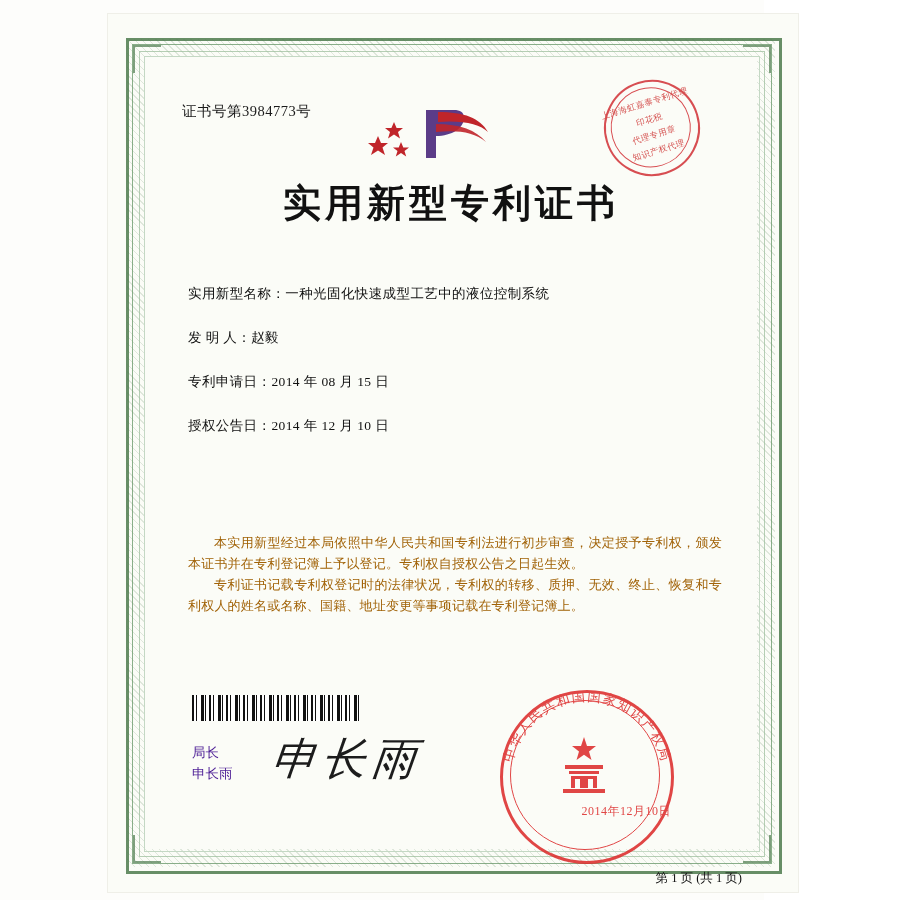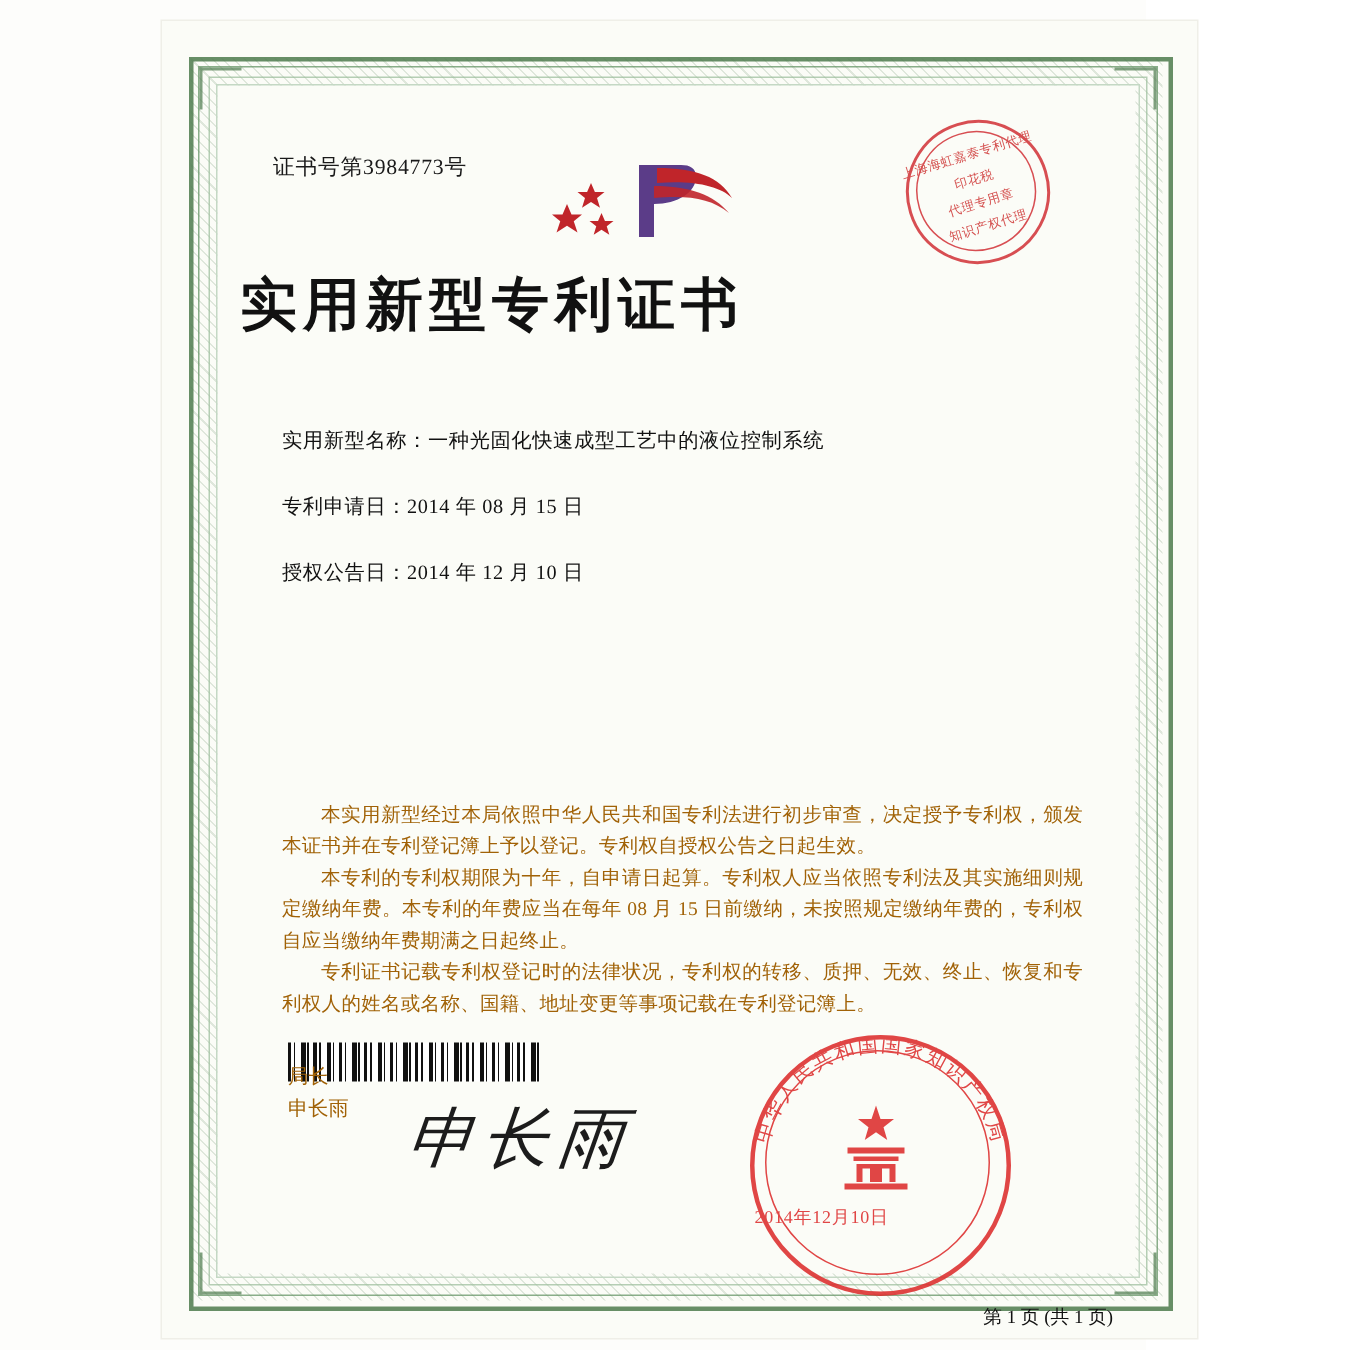--- a/index.html
+++ b/index.html
@@ -156,20 +156,21 @@
   .seal-top .l1 { top: 15px; }
   .seal-top .l2 { top: 32px; }
   .seal-top .l3 { top: 48px; }
   .seal-top .l4 { top: 64px; }
 
   .title {
     position: absolute;
     left: 0;
     top: 108px;
     width: 582px;
+    text-align: center;
     font-size: 38px;
     font-weight: bold;
     letter-spacing: 4px;
     color: #111;
     font-family: "Liberation Serif", serif;
   }
 
   .fields {
     position: absolute;
     left: 28px;
@@ -210,23 +211,23 @@
     background:
       repeating-linear-gradient(90deg,
         #111 0 2px, #fff 2px 4px, #111 4px 5px, #fff 5px 9px,
         #111 9px 12px, #fff 12px 13px, #111 13px 14px, #fff 14px 17px);
   }
 
   
   .sig-label {
     position: absolute;
     left: 32px;
-    top: 637px;
+    top: 672px;
     font-size: 13.5px;
-    color: #a16207;
+    color: #4c1d95;
     line-height: 21px;
   }
   .sig-script {
     position: absolute;
     left: 112px;
     top: 660px;
     font-size: 44px;
     color: #1c1c1c;
     font-family: "Liberation Serif", serif;
     font-style: italic;
@@ -257,21 +258,21 @@
     left: 50px;
     top: 42px;
     width: 62px;
     height: 62px;
   }
   .seal-main .seal-date {
     position: absolute;
     left: 0;
     top: 110px;
     width: 168px;
-    text-align: left;
+    text-align: right;
     color: #dd2d2d;
     font-size: 12px;
     letter-spacing: 0.5px;
   }
   .seal-ring-text {
     position: absolute;
     left: 0; top: 0;
     width: 168px; height: 168px;
   }
   .seal-ring-text text {
@@ -335,30 +336,32 @@
       <div class="seal-line l4">知识产权代理</div>
     </div>
 
     <div class="title">实用新型专利证书</div>
 
     <div class="fields">
       <div class="field">
         <span class="lbl">实用新型名称：</span><span class="val">一种光固化快速成型工艺中的液位控制系统</span>
       </div>
       <div class="field">
+        <span class="lbl">发 明 人：</span><span class="val">赵毅</span>
+      </div>
+      <div class="field">
         <span class="lbl">专利申请日：</span><span class="val">2014 年 08 月 15 日</span>
       </div>
       <div class="field">
         <span class="lbl">授权公告日：</span><span class="val">2014 年 12 月 10 日</span>
       </div>
     </div>
 
     <div class="body-text">
       <p>本实用新型经过本局依照中华人民共和国专利法进行初步审查，决定授予专利权，颁发本证书并在专利登记簿上予以登记。专利权自授权公告之日起生效。</p>
-      <p>本专利的专利权期限为十年，自申请日起算。专利权人应当依照专利法及其实施细则规定缴纳年费。本专利的年费应当在每年 08 月 15 日前缴纳，未按照规定缴纳年费的，专利权自应当缴纳年费期满之日起终止。</p>
       <p>专利证书记载专利权登记时的法律状况，专利权的转移、质押、无效、终止、恢复和专利权人的姓名或名称、国籍、地址变更等事项记载在专利登记簿上。</p>
     </div>
 
     <div class="barcode"></div>
 
     <div class="sig-label">
       <div>局长</div>
       <div>申长雨</div>
     </div>
 

